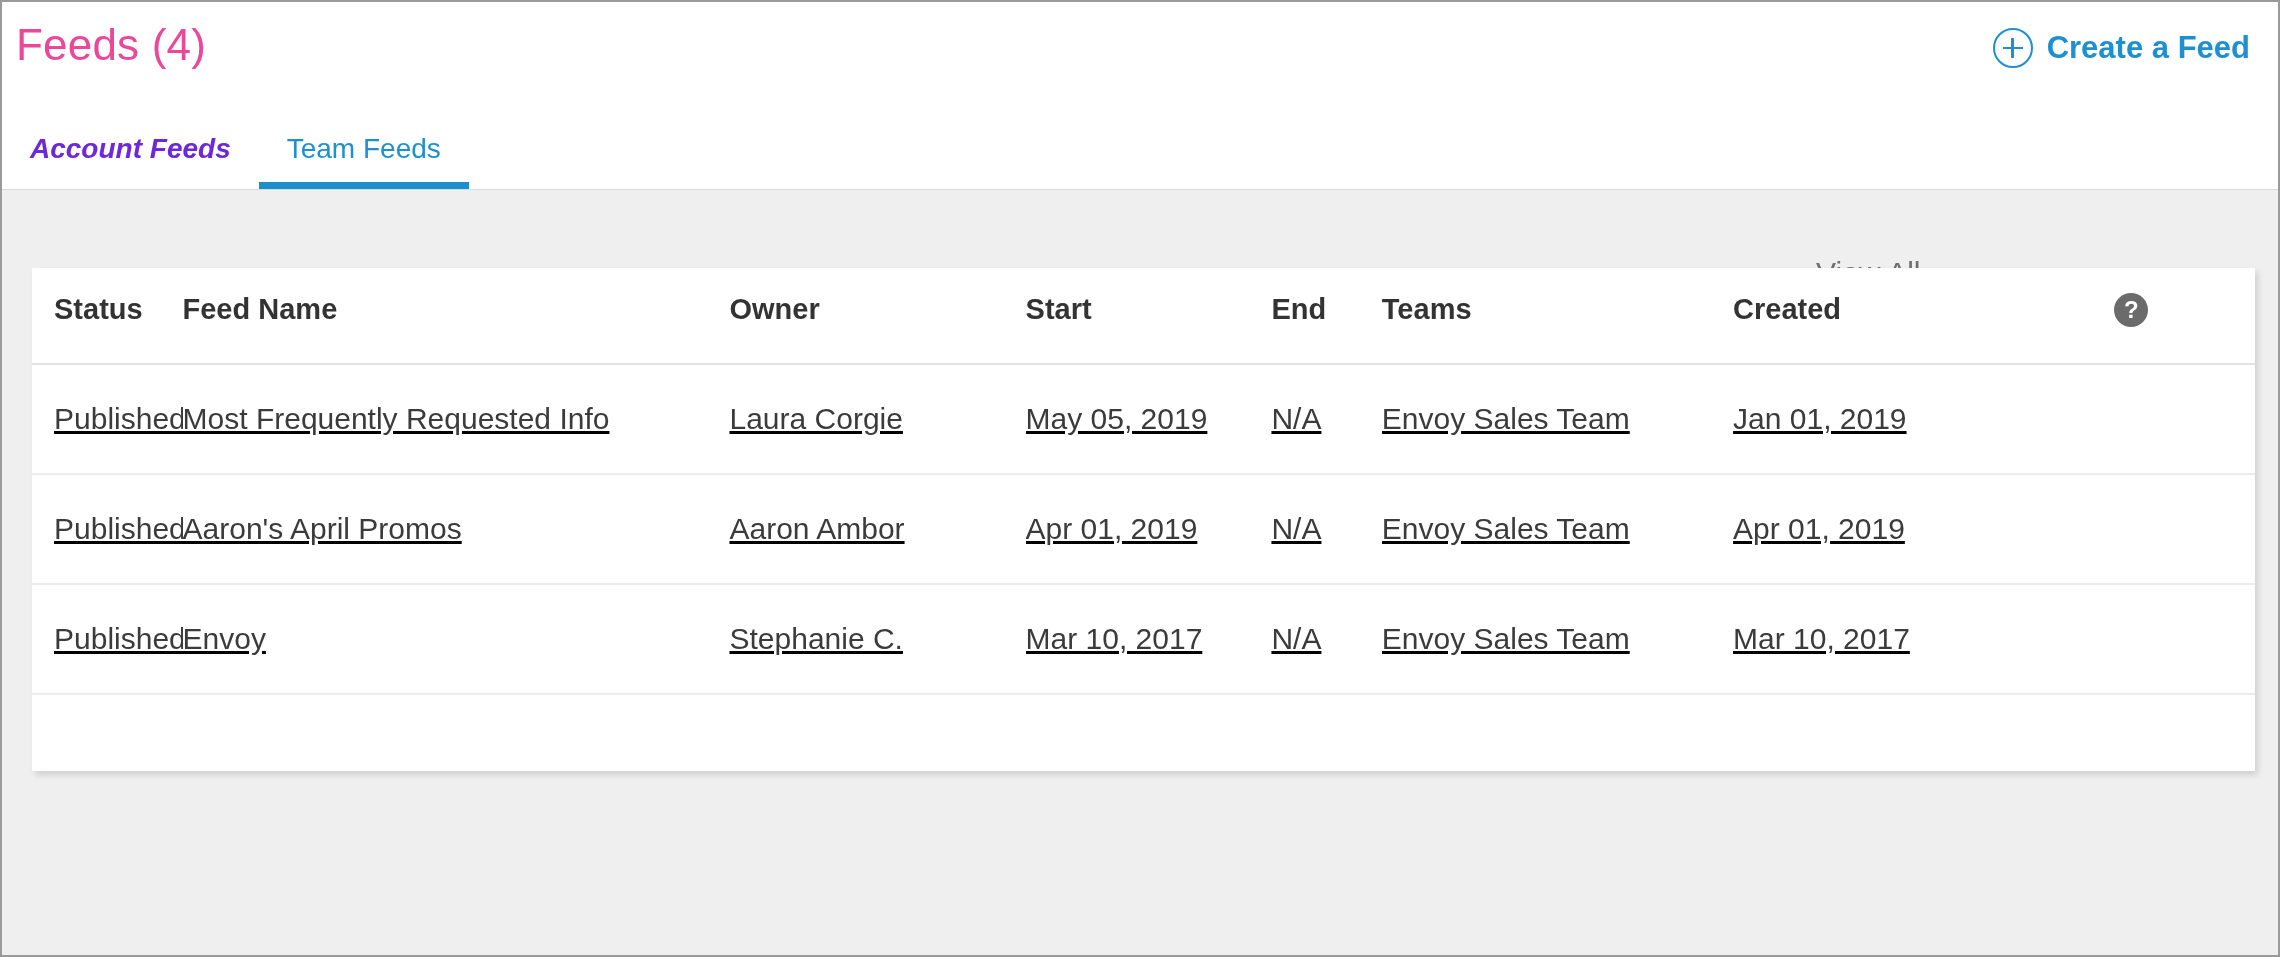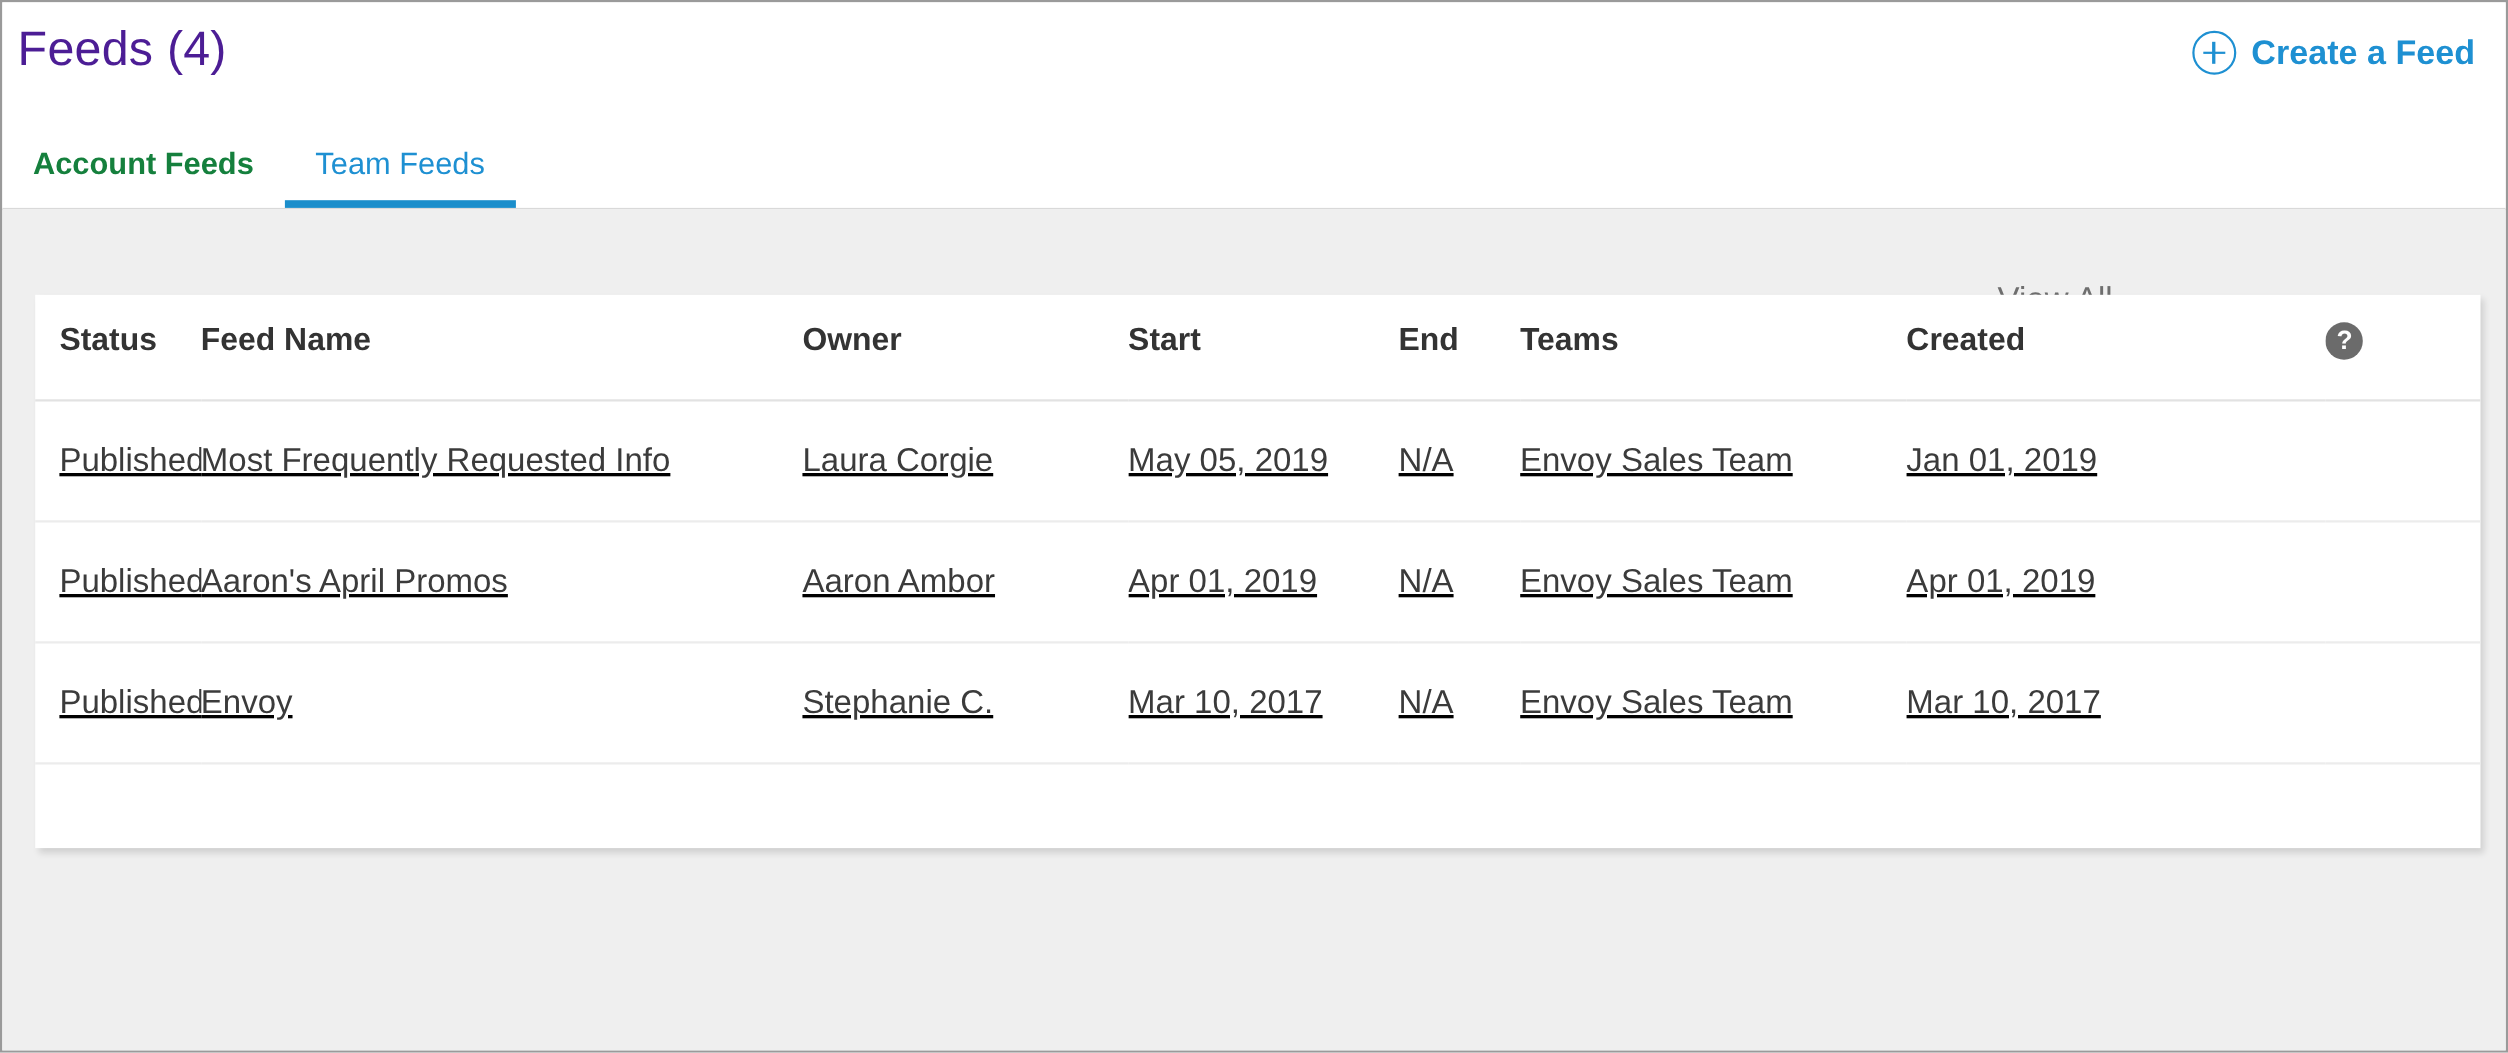--- a/index.html
+++ b/index.html
@@ -23,21 +23,21 @@
     left: 0; top: 0;
     width: 2276px; height: 188px;
     background: #ffffff;
     border-bottom: 1px solid #d9d9d9;
   }
   .page-title {
     position: absolute;
     left: 14px; top: 18px;
     font-size: 44px;
     font-weight: 300;
-    color: #4c1d95;
+    color: #ec4899;
     letter-spacing: 0.2px;
     white-space: nowrap;
   }
   .create-feed {
     position: absolute;
     right: 28px; top: 26px;
     display: flex;
     align-items: center;
     gap: 14px;
     cursor: pointer;
@@ -80,21 +80,21 @@
   }
   .tab {
     position: relative;
     padding: 0 28px 26px 28px;
     font-size: 28px;
     white-space: nowrap;
     cursor: pointer;
     user-select: none;
     line-height: 1;
   }
-  .tab.inactive { color: #15803d; font-weight: 700; }
+  .tab.inactive { color: #6d28d9; font-weight: 700; font-style: italic; }
   .tab.active   { color: #1e90d2; font-weight: 400; }
   .tab.active::after {
     content: "";
     position: absolute;
     left: 0; right: 0; bottom: 0;
     height: 7px;
     background: #1b8ecb;
   }
 
   

